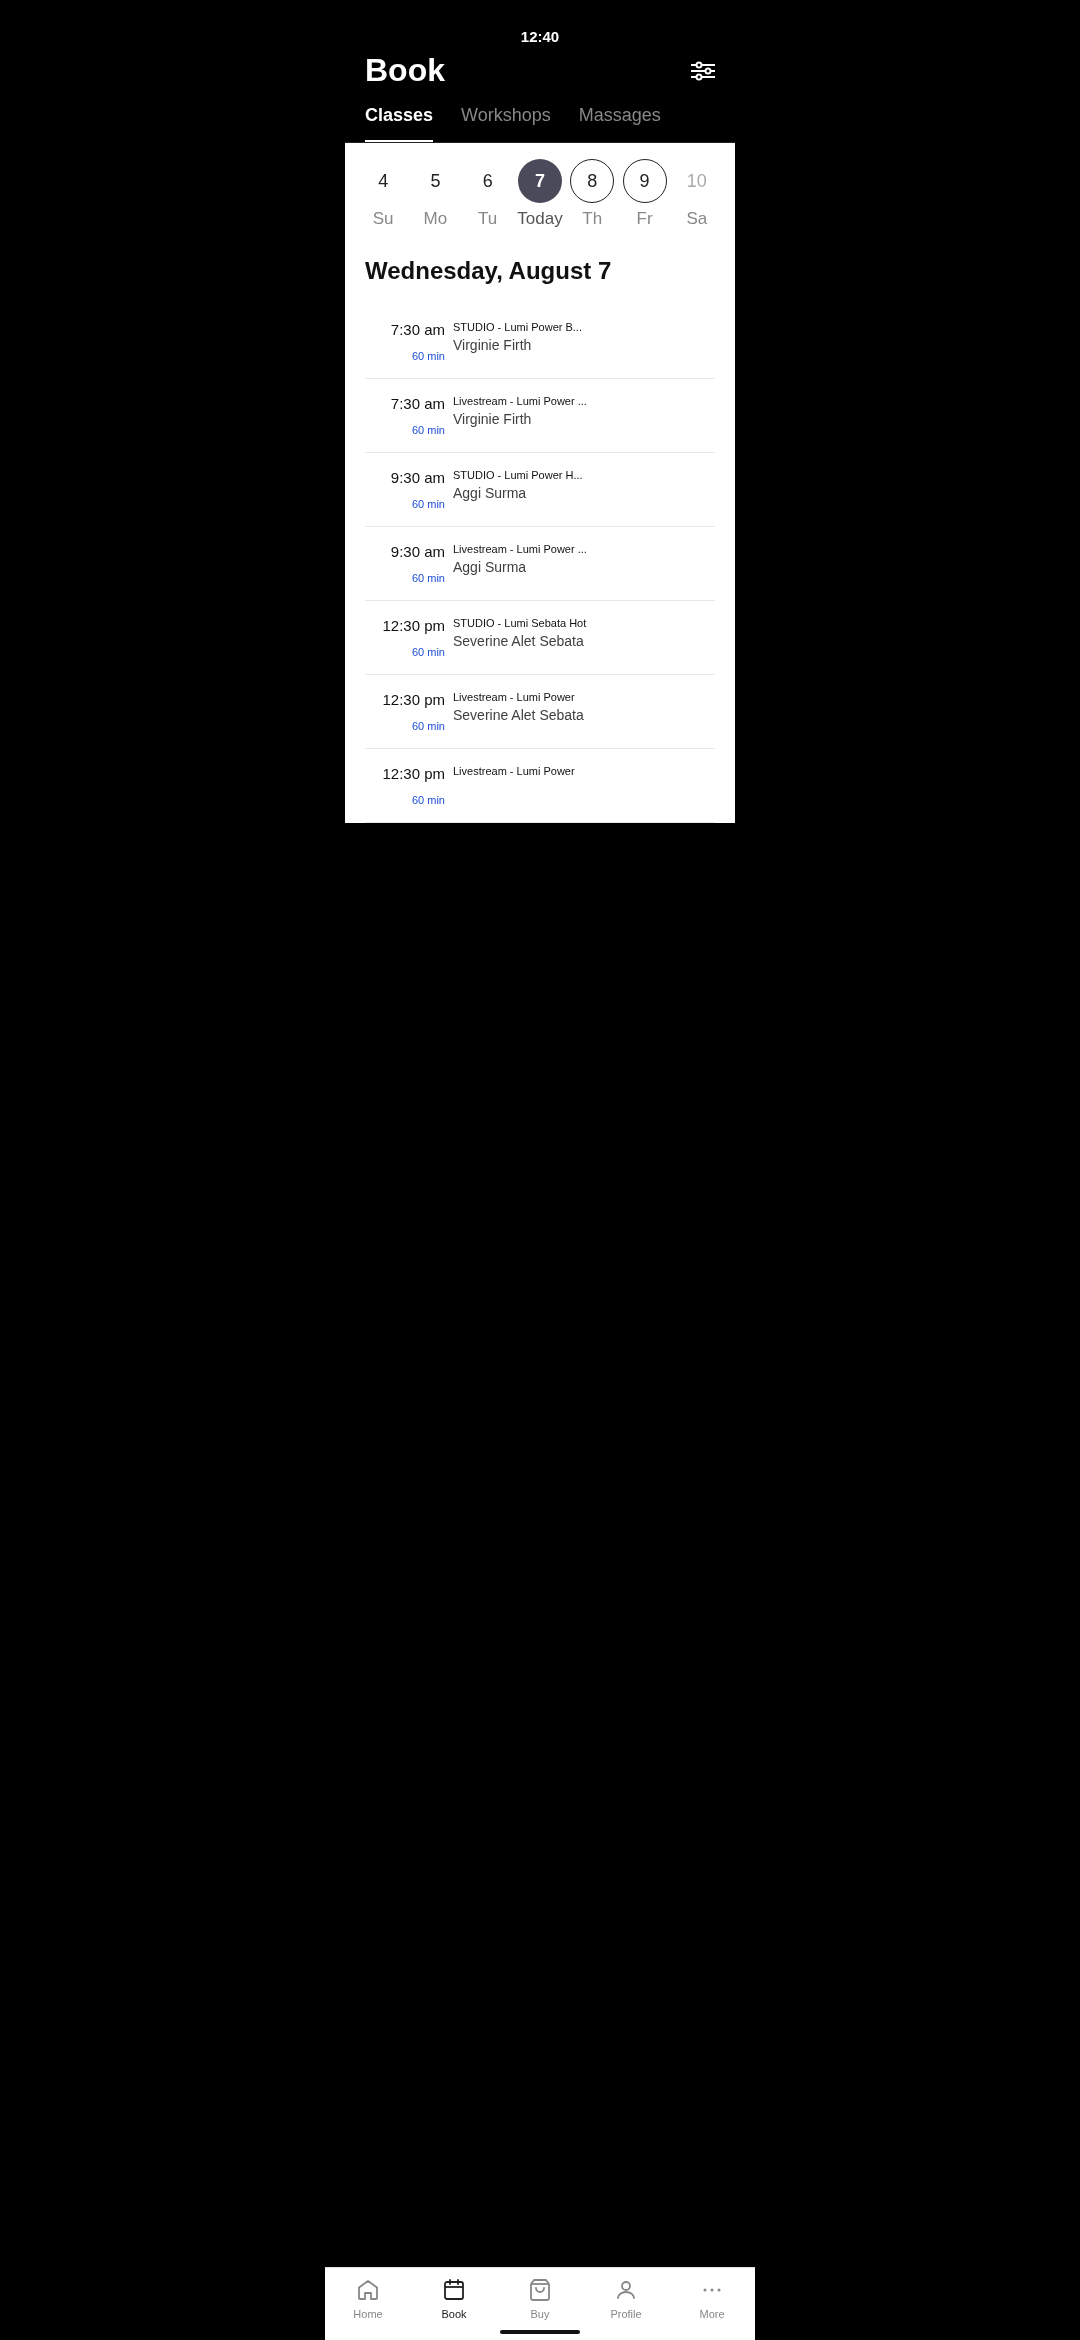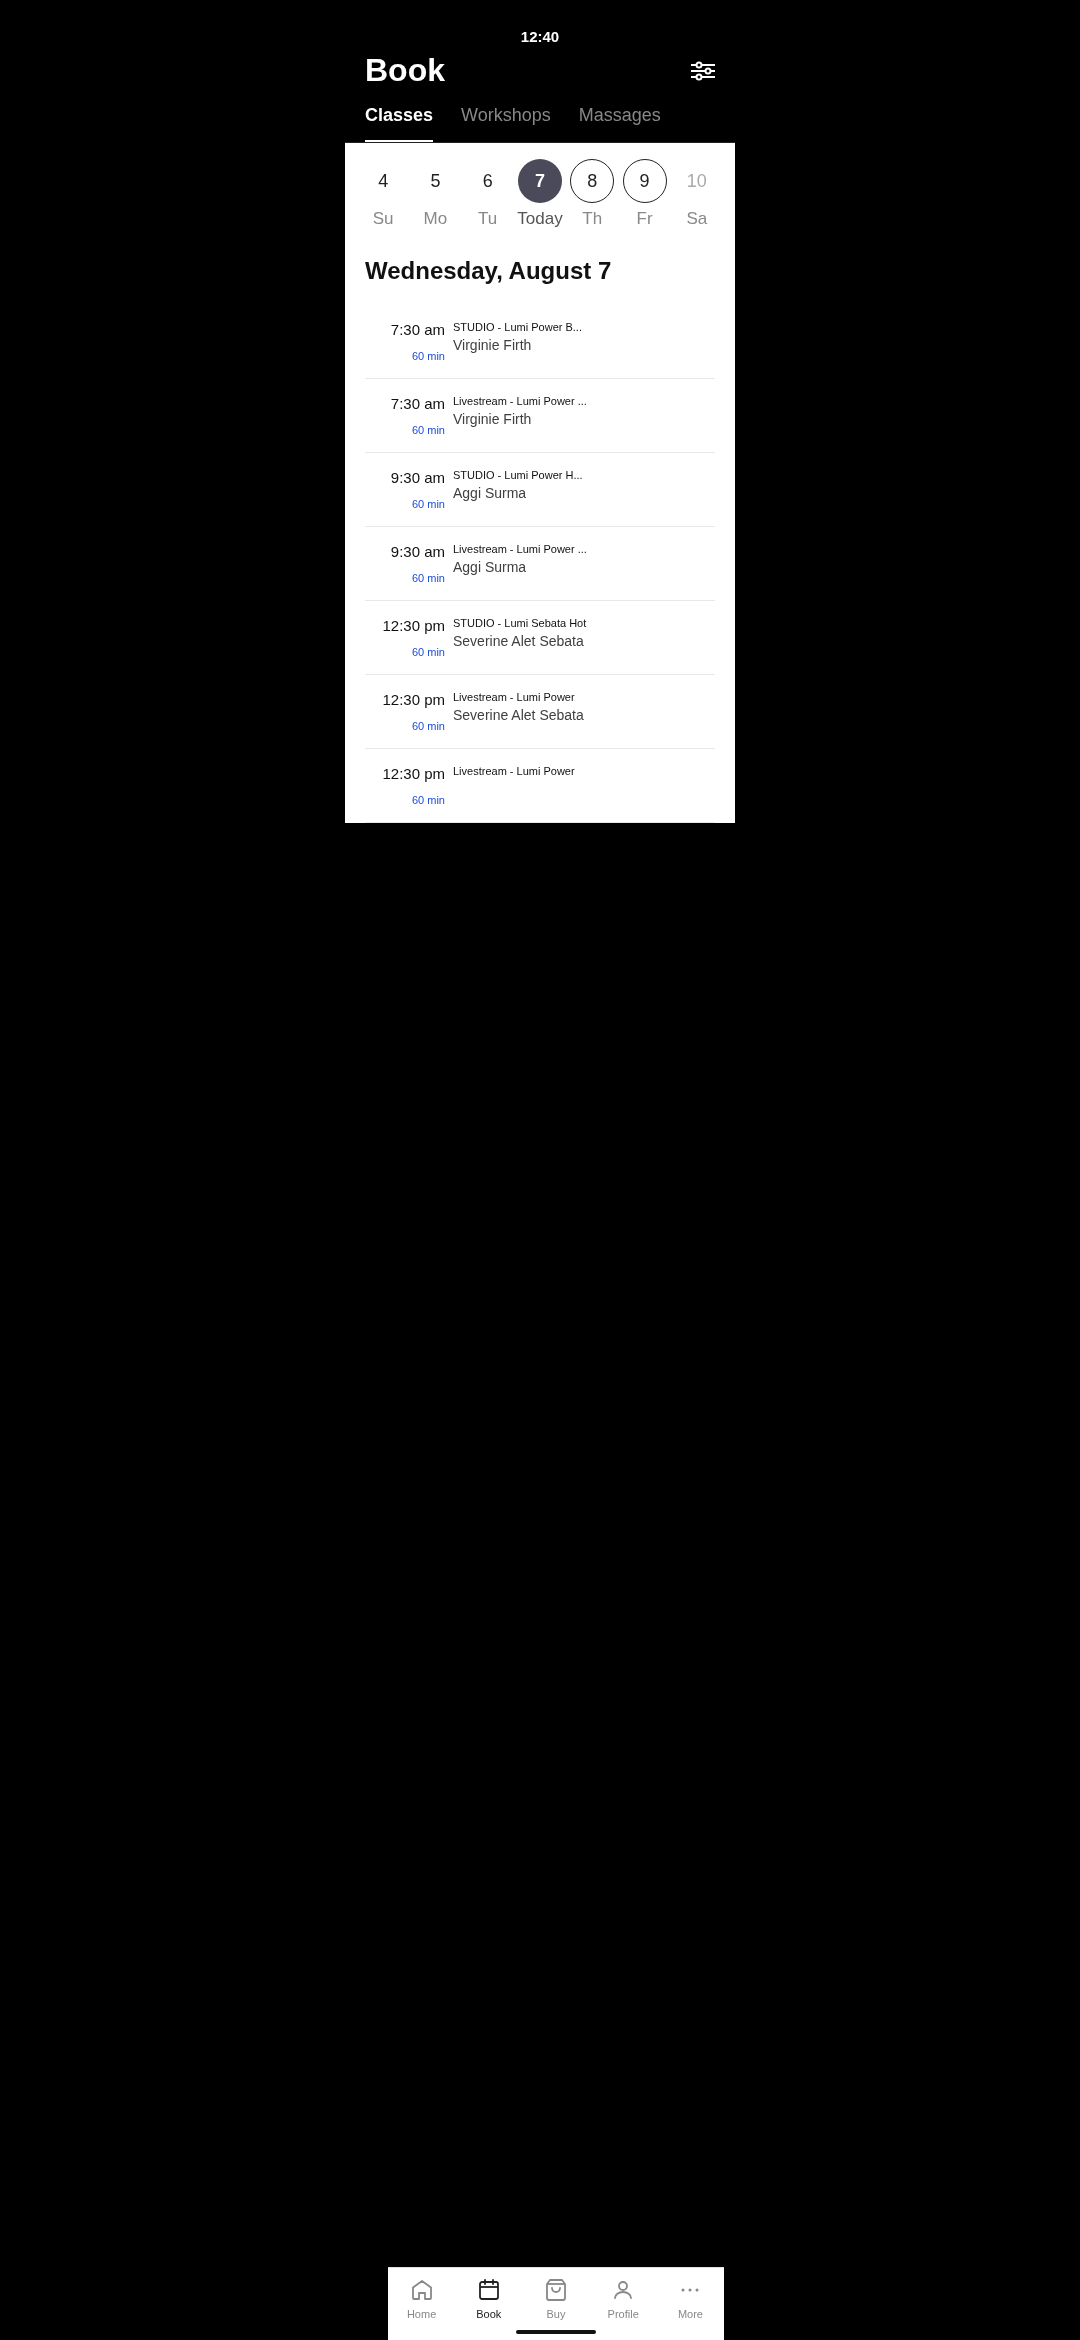--- a/index.html
+++ b/index.html
@@ -196,28 +196,27 @@
     .class-instructor {
       font-size: 14px;
       color: #404040;
     }
 
     .bottom-nav {
       position: fixed;
       bottom: 0;
       left: 50%;
       transform: translateX(-50%);
-      width: 336px;
+      width: 430px;
       background: #fff;
       border-top: 1px solid #e0e0e0;
       display: flex;
       justify-content: space-around;
       align-items: center;
       padding: 8px 0 20px;
-      margin-left: 16px;
     }
 
     .nav-item {
       display: flex;
       flex-direction: column;
       align-items: center;
       gap: 4px;
       cursor: pointer;
       flex: 1;
     }

